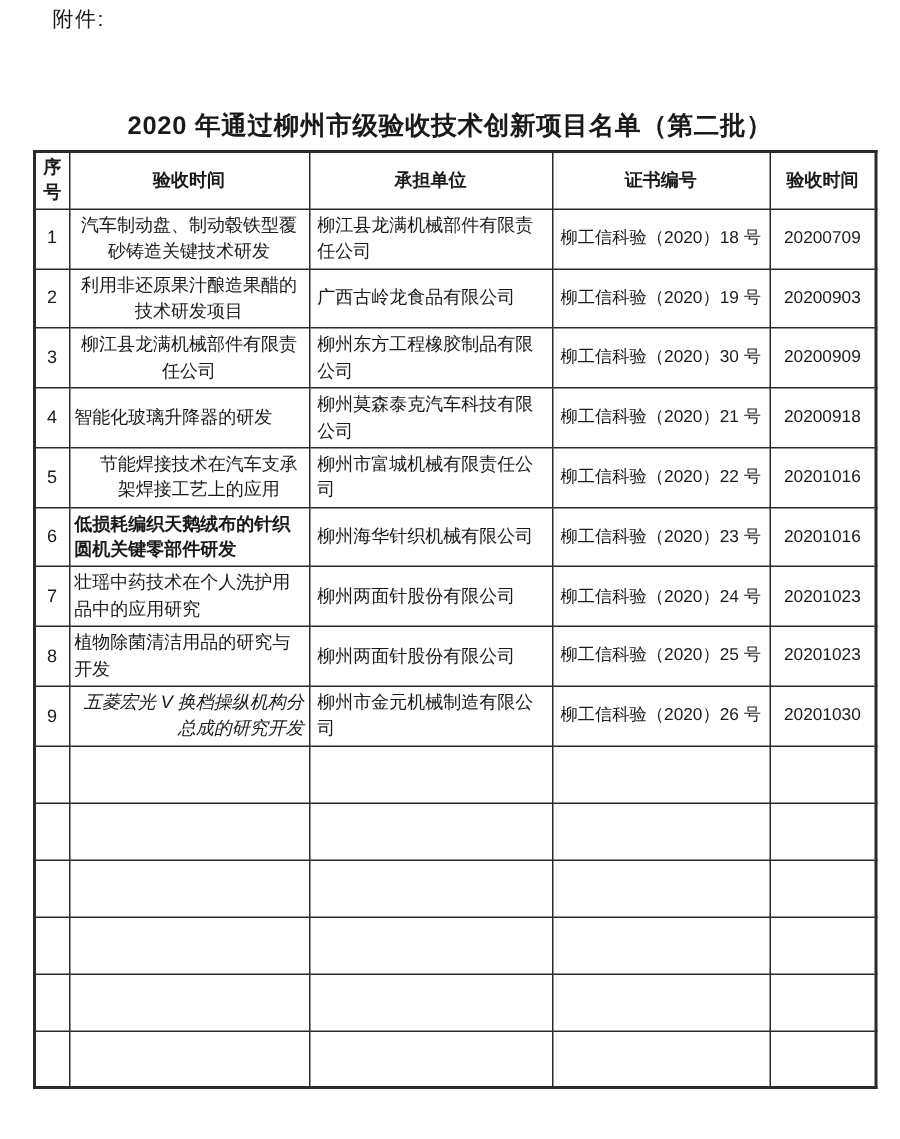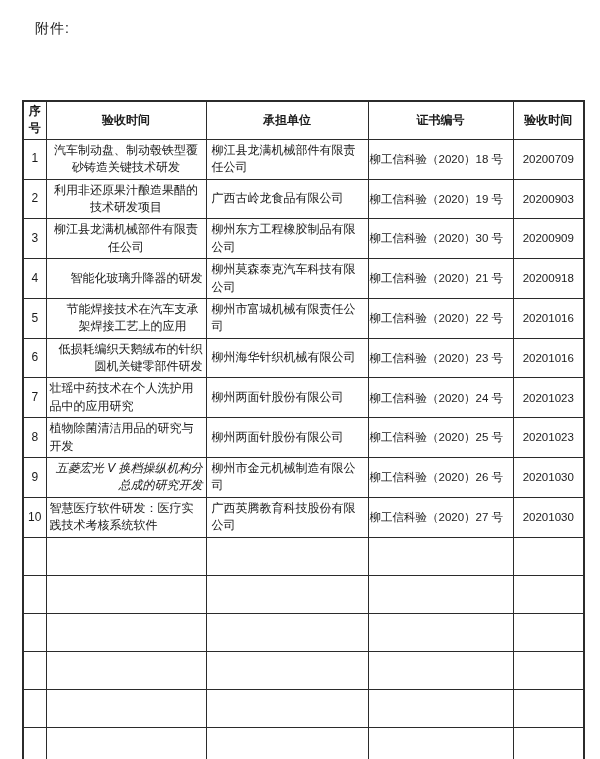--- a/index.html
+++ b/index.html
@@ -16,21 +16,21 @@
   .page {
     position: relative;
     width: 600px;
     height: 759px;
     background: #ffffff;
     overflow: hidden;
   }
   .attachment-label {
     position: absolute;
     left: 35px;
-    top: 20px;
+    top: 4px;
     font-size: 14px;
     letter-spacing: 1px;
   }
   .doc-title {
     position: absolute;
     left: 0;
     top: 72px;
     width: 100%;
     text-align: center;
     font-size: 17px;
@@ -70,37 +70,38 @@
     padding: 1px;
   }
   td.cell-name {
     text-align: center;
   }
   td.cell-unit {
     text-align: left;
     padding-left: 5px;
   }
   td.cell-cert {
-    text-align: left;
+    text-align: center;
     white-space: nowrap;
     padding: 1px;
     font-size: 11.5px;
   }
   td.cell-date {
     text-align: center;
     padding: 1px;
     font-size: 11.5px;
   }
 </style>
 </head>
 <body>
 
 <div class="page">
   <div class="attachment-label">附件:</div>
 
+  <div class="doc-title">2020 年通过柳州市级验收技术创新项目名单（第二批）</div>
 
   <table class="project-table">
     <colgroup>
         <col style="width: 23px;">
         <col style="width: 160px;">
         <col style="width: 162px;">
         <col style="width: 145px;">
         <col style="width: 71px;">
       </colgroup>
     <thead>
@@ -129,35 +130,35 @@
         </tr>
         <tr>
           <td class="cell-no">3</td>
           <td class="cell-name" style="text-align: center;">柳江县龙满机械部件有限责任公司</td>
           <td class="cell-unit">柳州东方工程橡胶制品有限公司</td>
           <td class="cell-cert">柳工信科验（2020）30 号</td>
           <td class="cell-date">20200909</td>
         </tr>
         <tr>
           <td class="cell-no">4</td>
-          <td class="cell-name" style="text-align: right;">智能化玻璃升降器的研发</td>
+          <td class="cell-name" style="text-align: left;">智能化玻璃升降器的研发</td>
           <td class="cell-unit">柳州莫森泰克汽车科技有限公司</td>
           <td class="cell-cert">柳工信科验（2020）21 号</td>
           <td class="cell-date">20200918</td>
         </tr>
         <tr>
           <td class="cell-no">5</td>
           <td class="cell-name" style="text-align: center; padding-left: 16px;">节能焊接技术在汽车支承架焊接工艺上的应用</td>
           <td class="cell-unit">柳州市富城机械有限责任公司</td>
           <td class="cell-cert">柳工信科验（2020）22 号</td>
           <td class="cell-date">20201016</td>
         </tr>
         <tr>
           <td class="cell-no">6</td>
-          <td class="cell-name" style="text-align: right;">低损耗编织天鹅绒布的针织圆机关键零部件研发</td>
+          <td class="cell-name" style="text-align: left; font-weight: bold;">低损耗编织天鹅绒布的针织圆机关键零部件研发</td>
           <td class="cell-unit">柳州海华针织机械有限公司</td>
           <td class="cell-cert">柳工信科验（2020）23 号</td>
           <td class="cell-date">20201016</td>
         </tr>
         <tr>
           <td class="cell-no">7</td>
           <td class="cell-name" style="text-align: left;">壮瑶中药技术在个人洗护用品中的应用研究</td>
           <td class="cell-unit">柳州两面针股份有限公司</td>
           <td class="cell-cert">柳工信科验（2020）24 号</td>
           <td class="cell-date">20201023</td>
@@ -170,27 +171,20 @@
           <td class="cell-date">20201023</td>
         </tr>
         <tr>
           <td class="cell-no">9</td>
           <td class="cell-name" style="text-align: right; font-style: italic;">五菱宏光 V 换档操纵机构分总成的研究开发</td>
           <td class="cell-unit">柳州市金元机械制造有限公司</td>
           <td class="cell-cert">柳工信科验（2020）26 号</td>
           <td class="cell-date">20201030</td>
         </tr>
         <tr>
-          <td class="cell-no">10</td>
-          <td class="cell-name" style="text-align: left;">智慧医疗软件研发：医疗实践技术考核系统软件</td>
-          <td class="cell-unit">广西英腾教育科技股份有限公司</td>
-          <td class="cell-cert">柳工信科验（2020）27 号</td>
-          <td class="cell-date">20201030</td>
-        </tr>
-        <tr>
           <td class="cell-no"></td>
           <td class="cell-name"></td>
           <td class="cell-unit"></td>
           <td class="cell-cert"></td>
           <td class="cell-date"></td>
         </tr>
         <tr>
           <td class="cell-no"></td>
           <td class="cell-name"></td>
           <td class="cell-unit"></td>

